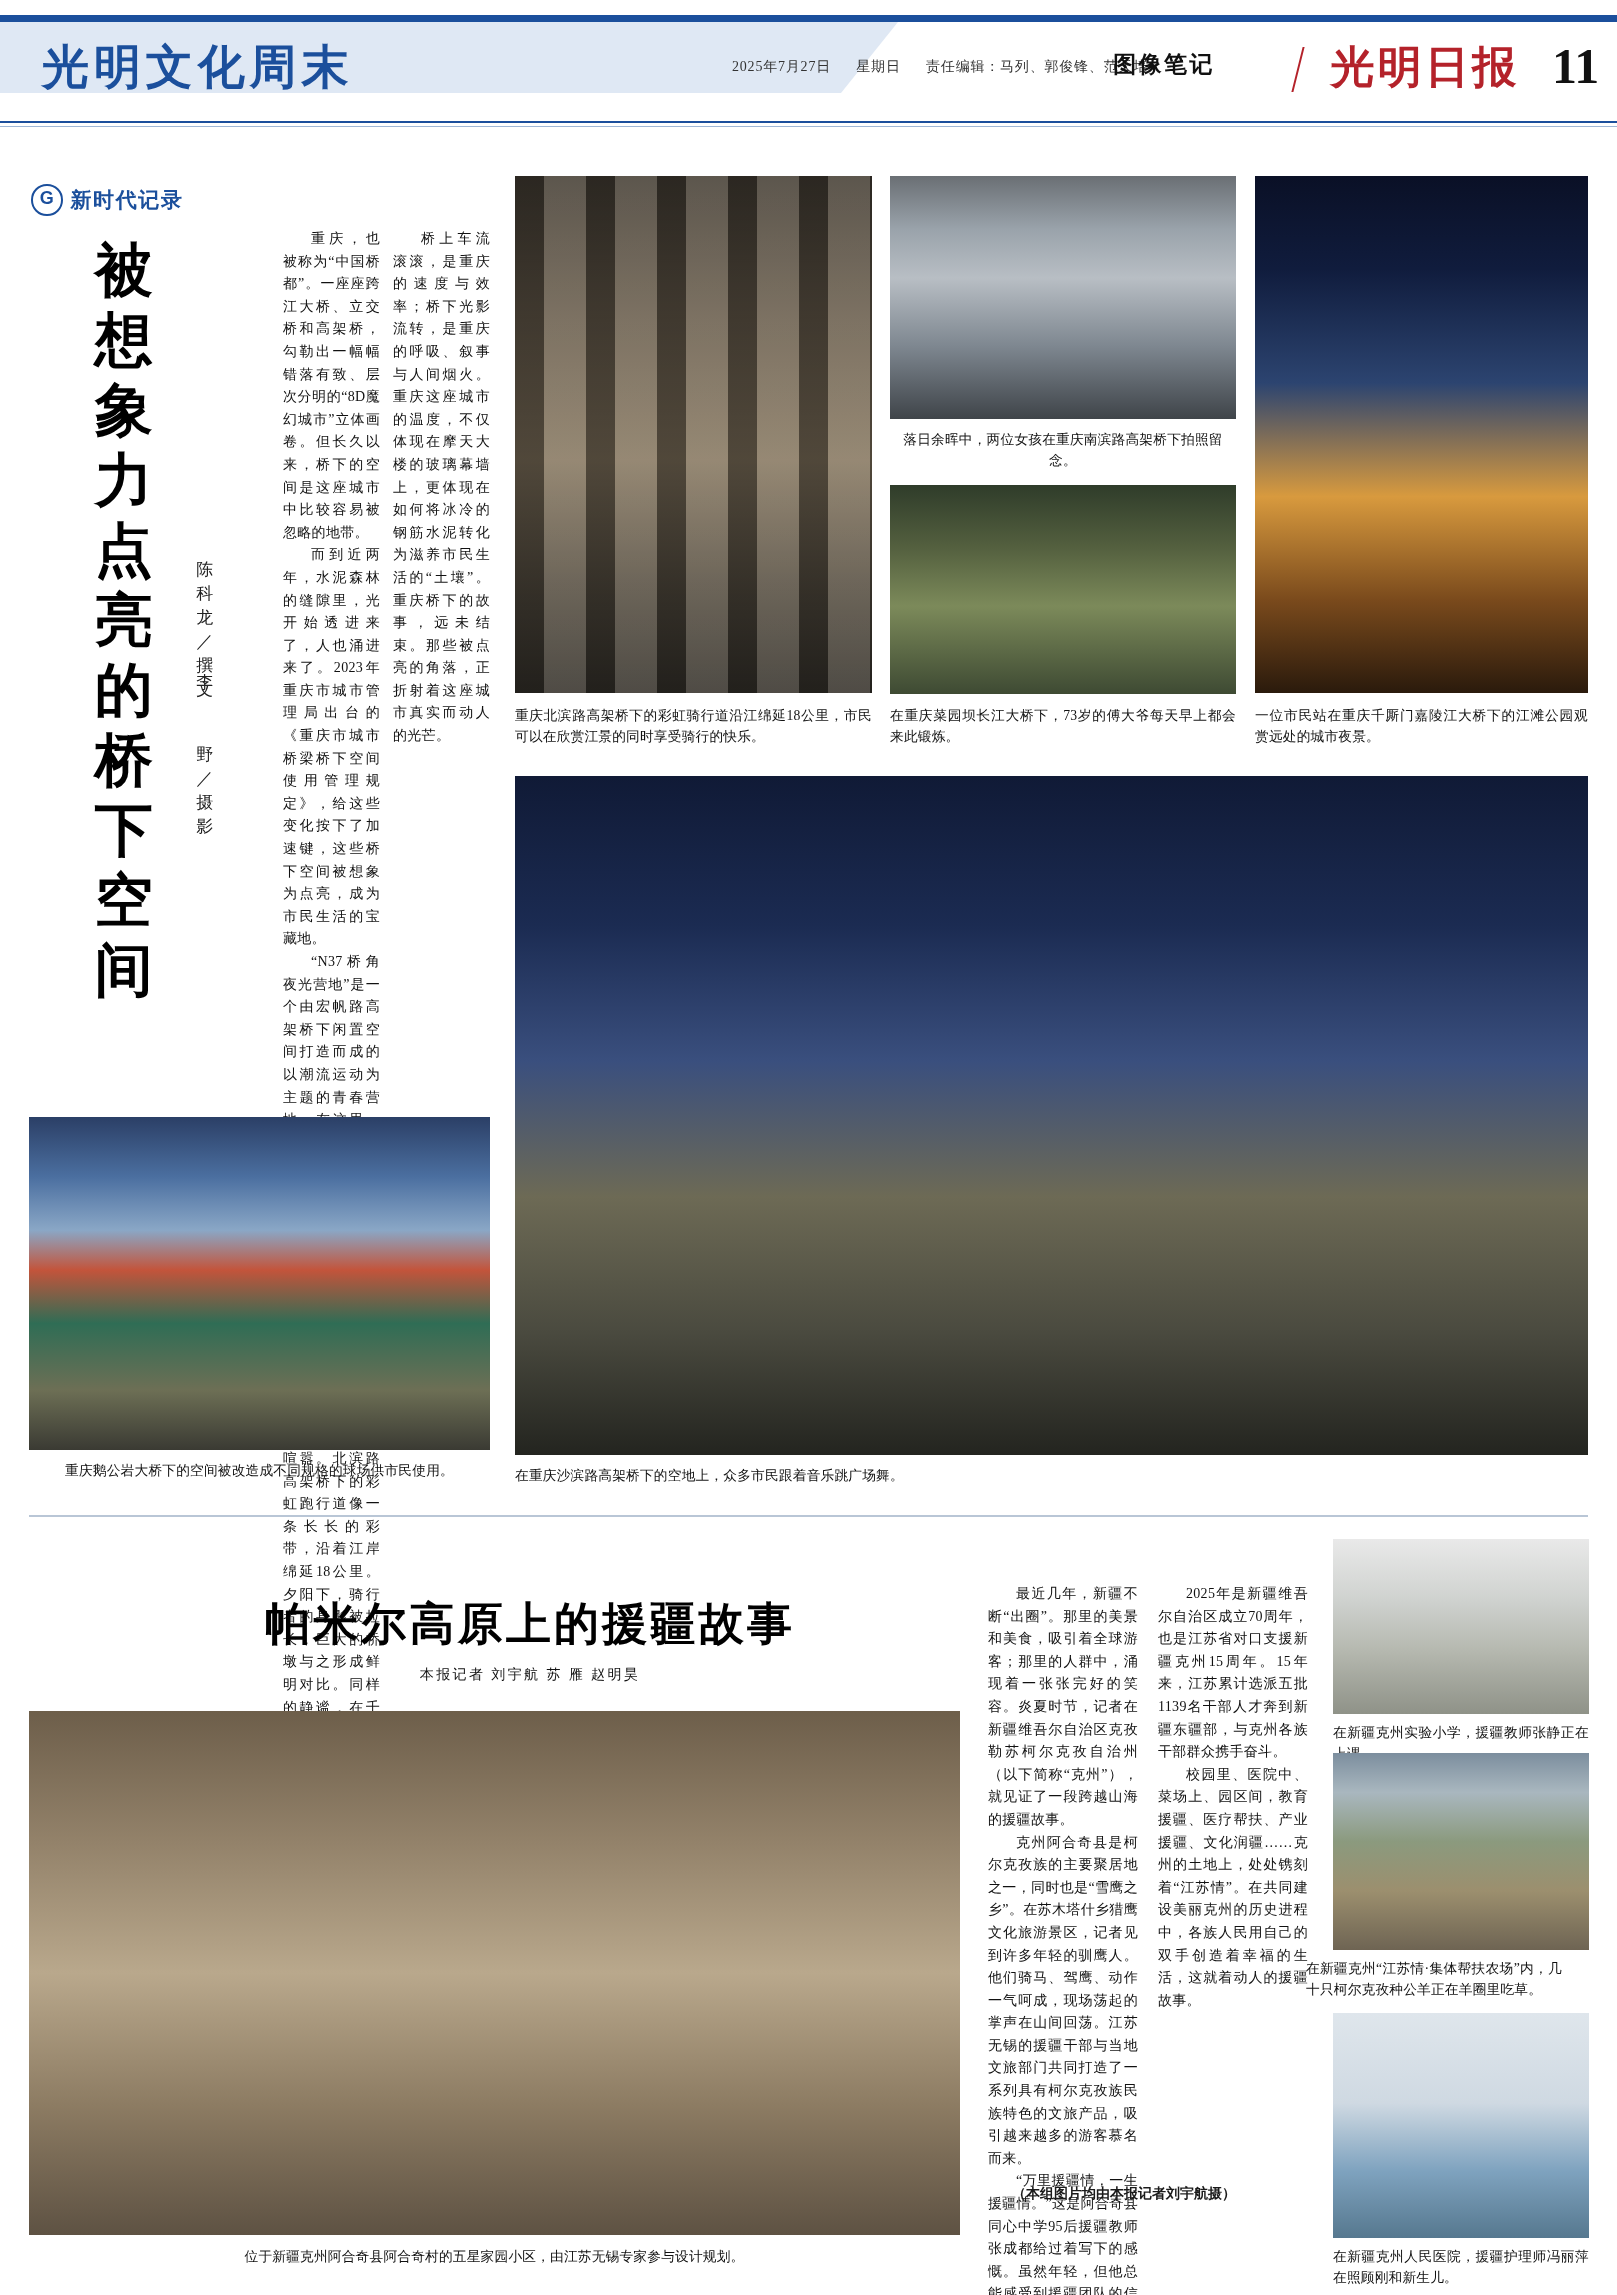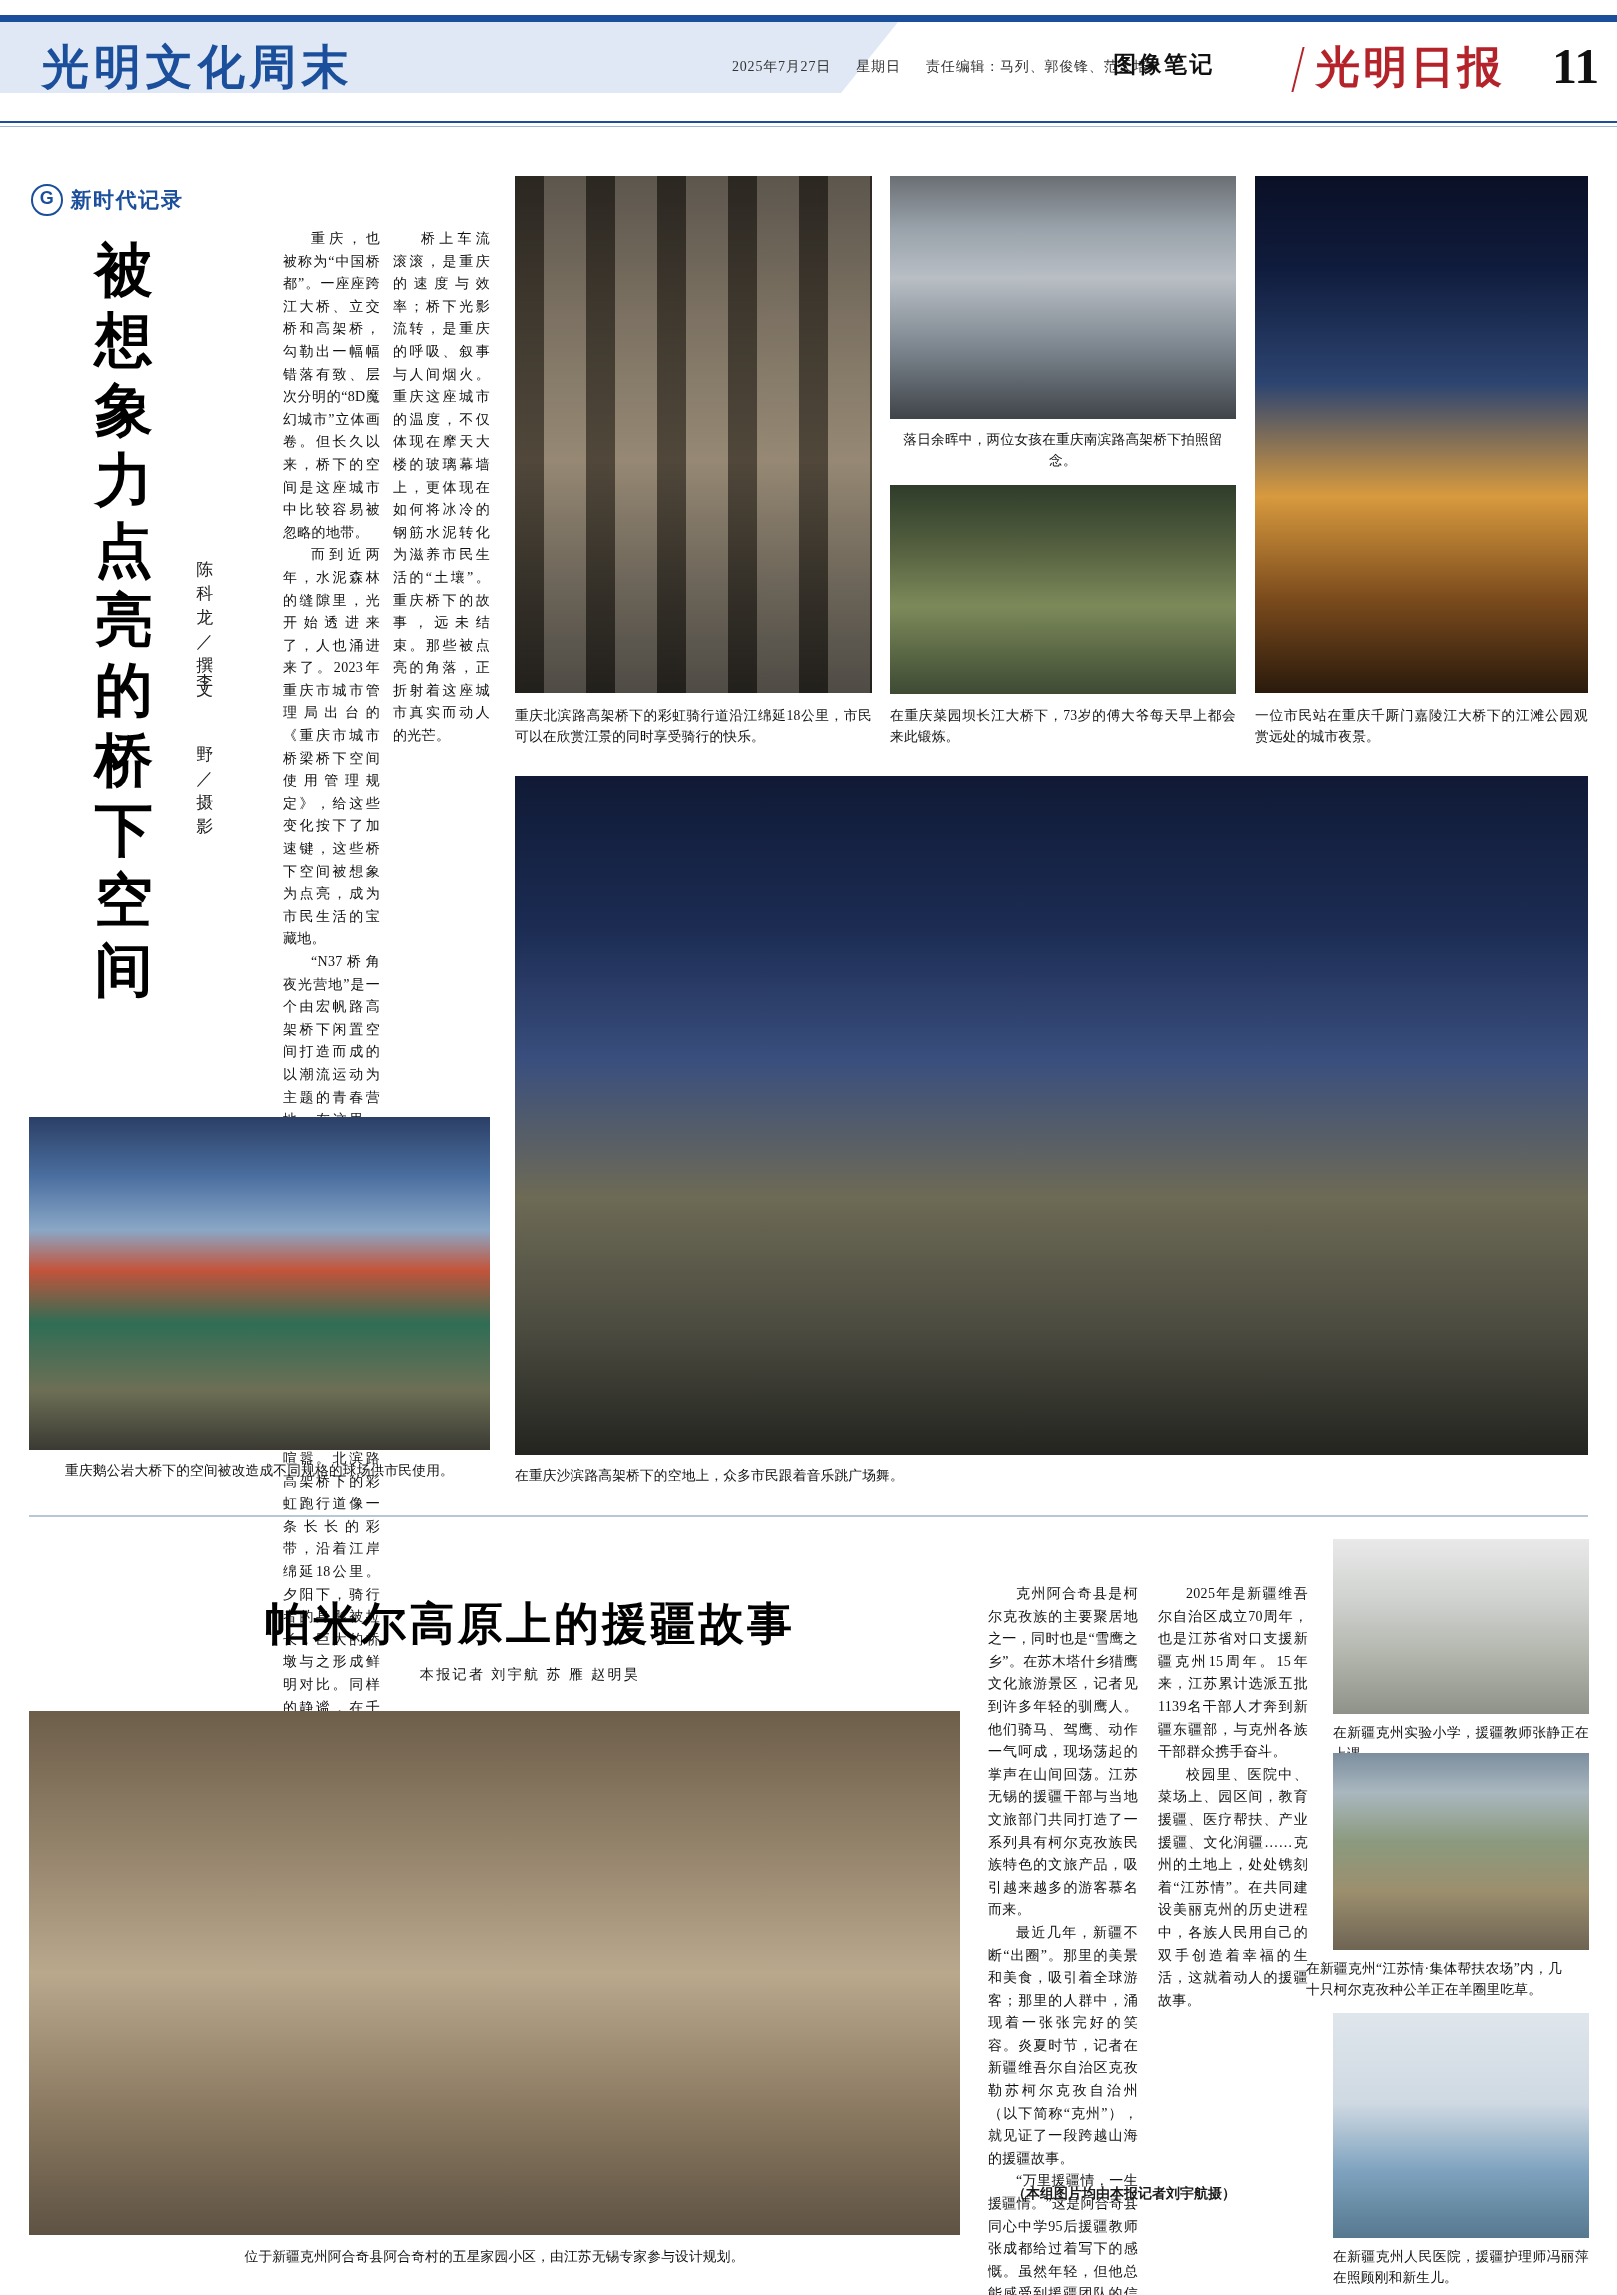--- a/index.html
+++ b/index.html
@@ -9,21 +9,21 @@
   
   .masthead{position:absolute;left:0;top:0;width:1617px;height:136px;}
   .mast-blue-band{position:absolute;left:0;top:14.6px;width:1617px;height:7.3px;background:#1b4f9c;}
   .mast-tab{position:absolute;left:0;top:22px;width:841px;height:71px;background:#dfe8f4;}
   .mast-tab-slant{position:absolute;left:841px;top:22px;width:0;height:0;border-top:71px solid #dfe8f4;border-right:57px solid transparent;}
   .mast-title{position:absolute;left:42px;top:36px;font-size:47px;font-weight:bold;color:#1b4f9c;letter-spacing:4.9px;font-family:"Liberation Serif",serif;}
   .mast-meta{position:absolute;left:732px;top:58px;font-size:14px;color:#333;letter-spacing:0.8px;white-space:nowrap;}
   .mast-meta span{margin-right:21px;}
   .mast-section{position:absolute;left:1083px;top:49px;width:162px;text-align:center;font-size:23px;font-weight:bold;color:#111;letter-spacing:2.4px;}
   .mast-sep{position:absolute;left:1297px;top:47px;width:2.4px;height:45px;background:#b4222a;transform:skewX(-14deg);}
-  .mast-logo{position:absolute;left:1316px;top:39px;width:218px;height:58px;color:#b4222a;font-size:44px;font-weight:bold;letter-spacing:3.2px;font-family:"Liberation Serif",serif;text-align:left;line-height:58px;}
+  .mast-logo{position:absolute;left:1316px;top:39px;width:218px;height:58px;color:#b4222a;font-size:44px;font-weight:bold;letter-spacing:3.2px;font-family:"Liberation Serif",serif;text-align:center;line-height:58px;}
   .mast-page{position:absolute;left:1552px;top:37px;font-size:50px;font-weight:bold;color:#111;}
   .mast-rule{position:absolute;left:0;top:121px;width:1617px;height:1.6px;background:#1b4f9c;}
   .mast-rule2{position:absolute;left:0;top:126px;width:1617px;height:0.8px;background:#9fb7d6;}
 
   
   .kicker{position:absolute;left:31px;top:184px;display:flex;align-items:center;}
   .kicker-mark{width:27.5px;height:27.5px;border-radius:50%;border:2.4px solid #1b4f9c;color:#1b4f9c;font-size:18px;font-weight:bold;text-align:center;line-height:24px;font-family:"Liberation Sans",sans-serif;}
   .kicker-text{margin-left:8px;font-size:21px;font-weight:bold;color:#1b4f9c;letter-spacing:1.6px;}
 
   .headline{position:absolute;left:81px;top:236px;width:87px;font-size:58px;line-height:70px;font-weight:bold;letter-spacing:1.6px;color:#000;text-align:center;}
@@ -164,22 +164,22 @@
     <div class="g7" style="position:relative"></div>
   </div>
   <div class="cap" style="left:29px;top:1460px;width:461px;text-align:center;">重庆鹅公岩大桥下的空间被改造成不同规格的球场供市民使用。</div>
 
   <div class="divider" style="left:29px;top:1515px;width:1559px;height:1.6px;"></div>
 
   <div class="h2">帕米尔高原上的援疆故事</div>
   <div class="h2-by">本报记者  刘宇航  苏  雁  赵明昊</div>
 
   <div class="body-col" id="s2-col1">
+      <div style="text-indent: 2em;">最近几年，新疆不断“出圈”。那里的美景和美食，吸引着全球游客；那里的人群中，涌现着一张张完好的笑容。炎夏时节，记者在新疆维吾尔自治区克孜勒苏柯尔克孜自治州（以下简称“克州”），就见证了一段跨越山海的援疆故事。</div>
       <div style="text-indent: 2em;">克州阿合奇县是柯尔克孜族的主要聚居地之一，同时也是“雪鹰之乡”。在苏木塔什乡猎鹰文化旅游景区，记者见到许多年轻的驯鹰人。他们骑马、驾鹰、动作一气呵成，现场荡起的掌声在山间回荡。江苏无锡的援疆干部与当地文旅部门共同打造了一系列具有柯尔克孜族民族特色的文旅产品，吸引越来越多的游客慕名而来。</div>
-      <div style="text-indent: 2em;">最近几年，新疆不断“出圈”。那里的美景和美食，吸引着全球游客；那里的人群中，涌现着一张张完好的笑容。炎夏时节，记者在新疆维吾尔自治区克孜勒苏柯尔克孜自治州（以下简称“克州”），就见证了一段跨越山海的援疆故事。</div>
       <div style="text-indent: 2em;">“万里援疆情，一生援疆情。”这是阿合奇县同心中学95后援疆教师张成都给过着写下的感慨。虽然年轻，但他总能感受到援疆团队的信任与自己肩上的责任。小伙子总说：“年轻，要到边疆感受一下简单忙碌烫的人生。”</div>
     </div>
   <div class="body-col" id="s2-col2">
       <div style="text-indent: 2em;">2025年是新疆维吾尔自治区成立70周年，也是江苏省对口支援新疆克州15周年。15年来，江苏累计选派五批1139名干部人才奔到新疆东疆部，与克州各族干部群众携手奋斗。</div>
       <div style="text-indent: 2em;">校园里、医院中、菜场上、园区间，教育援疆、医疗帮扶、产业援疆、文化润疆……克州的土地上，处处镌刻着“江苏情”。在共同建设美丽克州的历史进程中，各族人民用自己的双手创造着幸福的生活，这就着动人的援疆故事。</div>
     </div>
   <div class="endnote" style="position:absolute;left:1012px;top:2183px;width:296px;font-size:14px;line-height:22.6px;">（本组图片均由本报记者刘宇航摄）</div>
 
   <div class="ph" style="left:29px;top:1711px;width:931px;height:524px;">
     <div class="g10" style="position:relative"></div>

